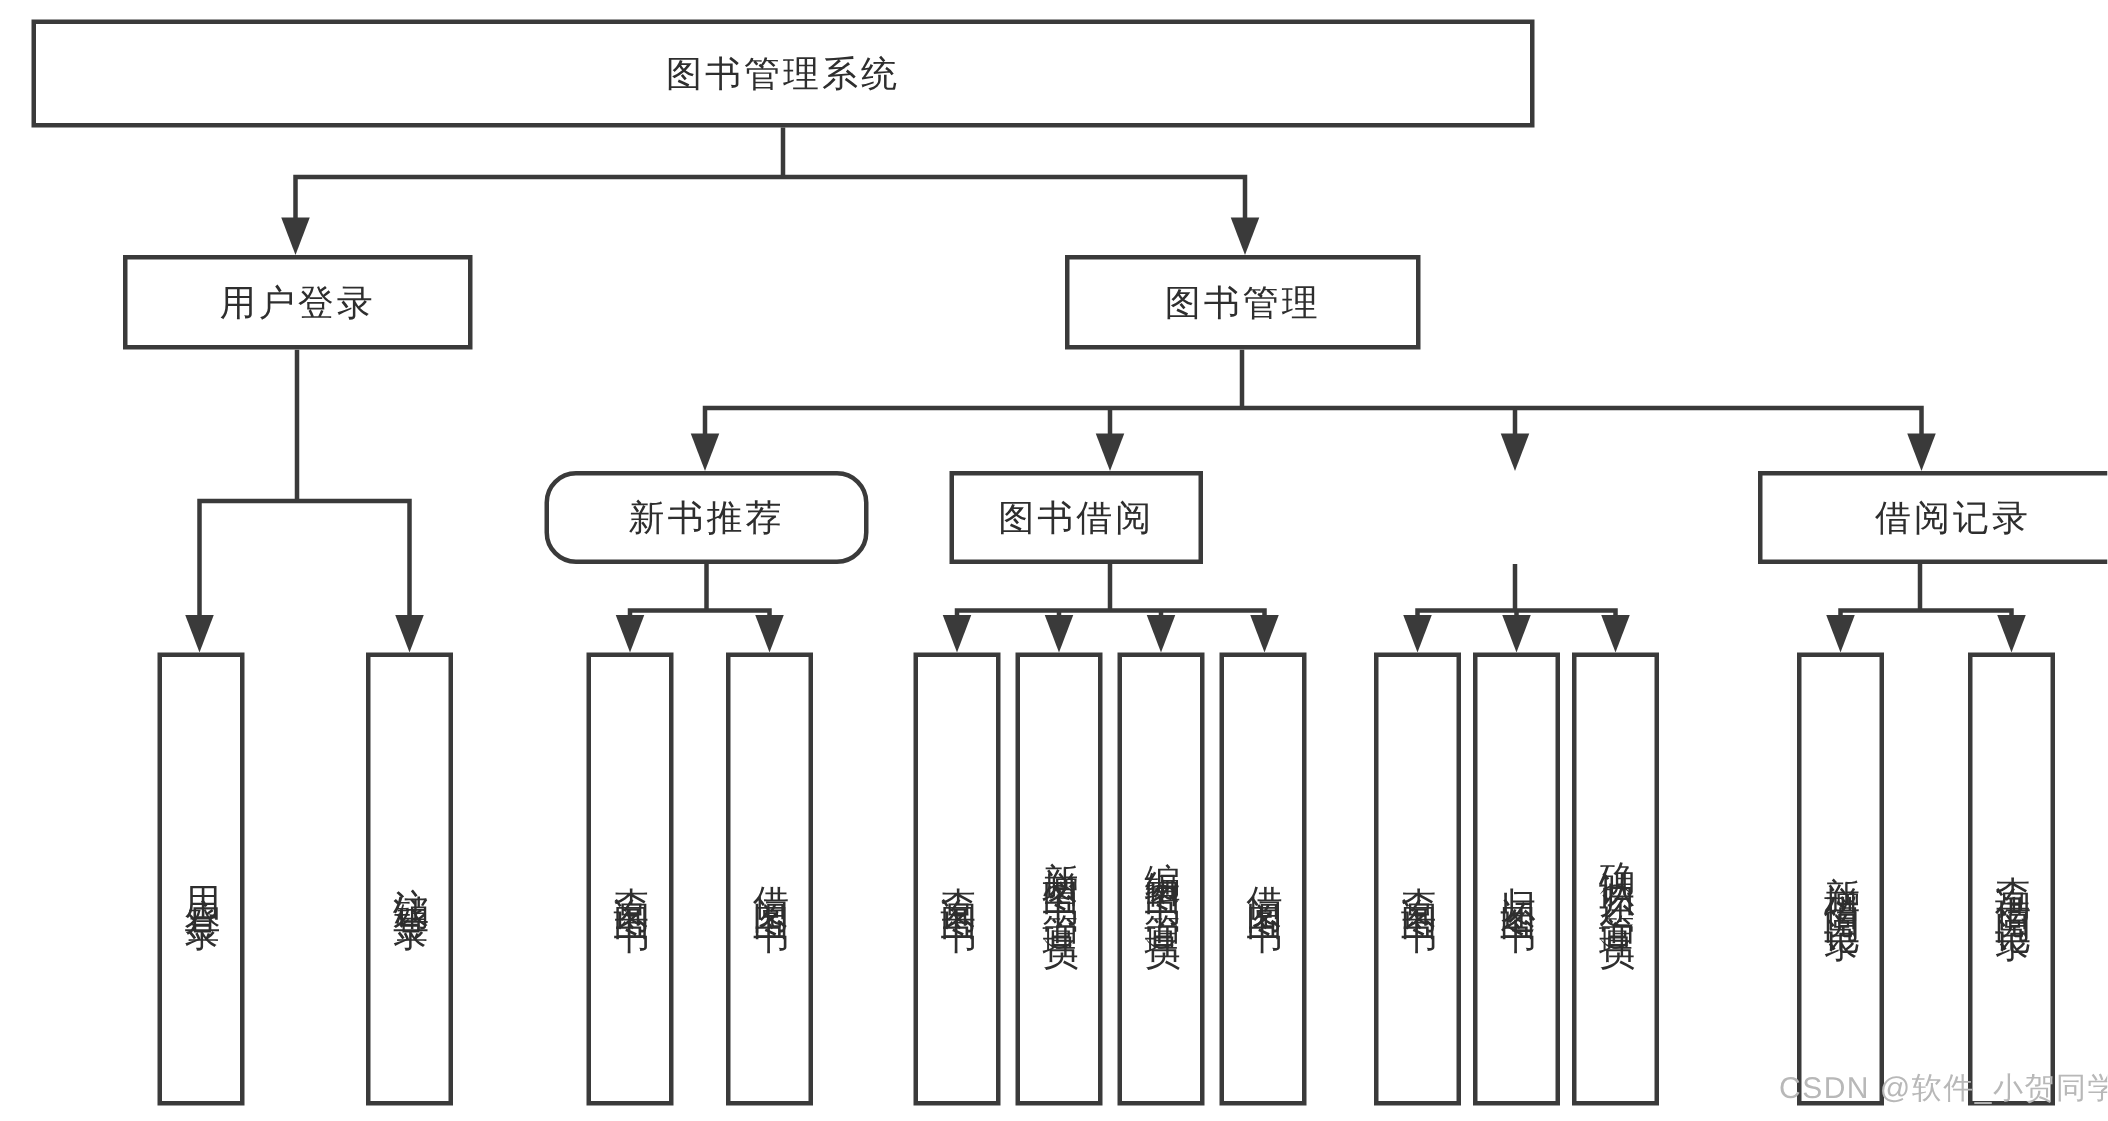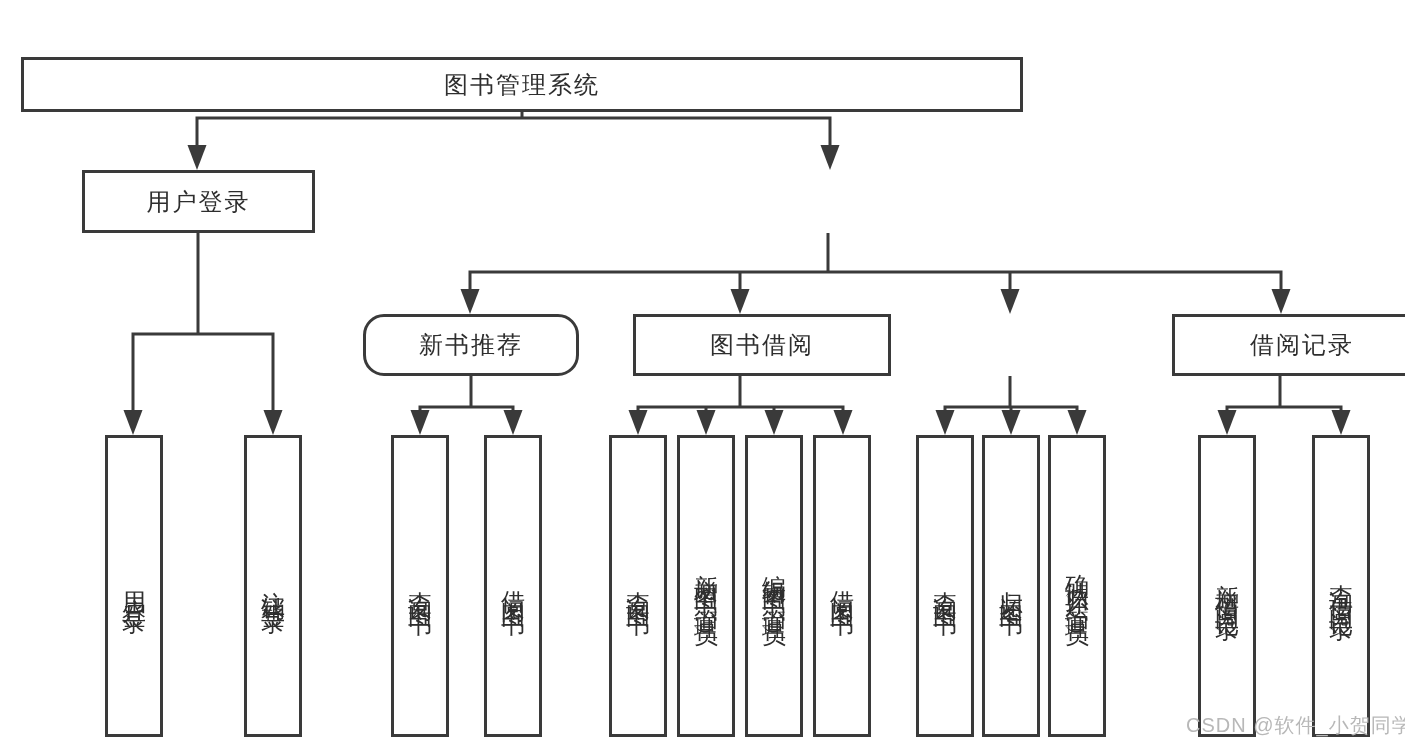--- a/index.html
+++ b/index.html
@@ -84,32 +84,35 @@
       <polygon points="764.5,410 783.5,410 774,435"></polygon>
       <polygon points="833.5,410 852.5,410 843,435"></polygon>
       <polygon points="935.5,410 954.5,410 945,435"></polygon>
       <polygon points="1001.5,410 1020.5,410 1011,435"></polygon>
       <polygon points="1067.5,410 1086.5,410 1077,435"></polygon>
       <polygon points="1217.5,410 1236.5,410 1227,435"></polygon>
       <polygon points="1331.5,410 1350.5,410 1341,435"></polygon>
     </g>
   </svg>
 
-  <div class="box" style="left:21px; top:13px; width:1002px; height:55px;margin-top:44px;">
+  <div class="box" style="left:21px; top:13px; width:1002px; height:72px;">
     <span class="lbl">图书管理系统</span>
   </div>
 
   <div class="box" style="left:82px; top:170px; width:233px; height:63px;">
     <span class="lbl">用户登录</span>
   </div>
+  <div class="box" style="left:710px; top:170px; width:237px; height:63px;">
+    <span class="lbl">图书管理</span>
+  </div>
 
   <div class="box" style="left:363px; top:314px; width:216px; height:62px;border-radius:21px;">
     <span class="lbl">新书推荐</span>
   </div>
-  <div class="box" style="left:633px; top:314px; width:258px; height:62px;">
+  <div class="box" style="left:633px; top:314px; width:169px; height:62px;">
     <span class="lbl">图书借阅</span>
   </div>
   <div class="box" style="left:1172px; top:314px; width:260px; height:62px;">
     <span class="lbl">借阅记录</span>
   </div>
 
   <div class="box leaf" style="left:105px; top:435px; width:58px; height:302px;">
     <span class="lbl">用户登录</span>
   </div>
   <div class="box leaf" style="left:244px; top:435px; width:58px; height:302px;">

